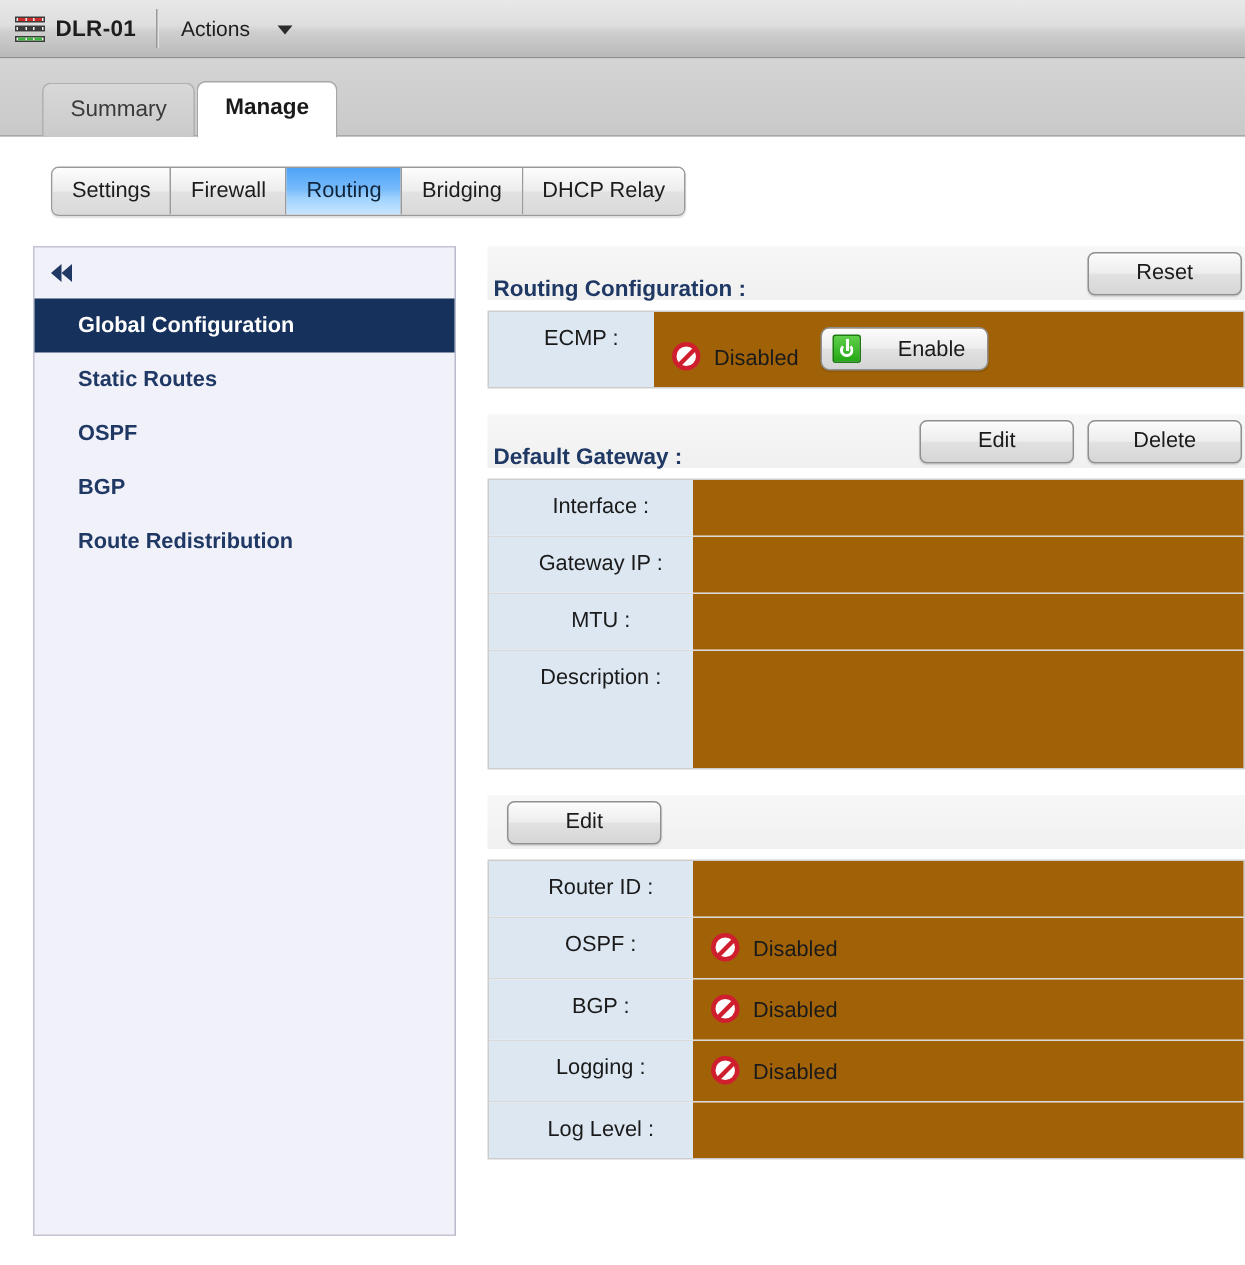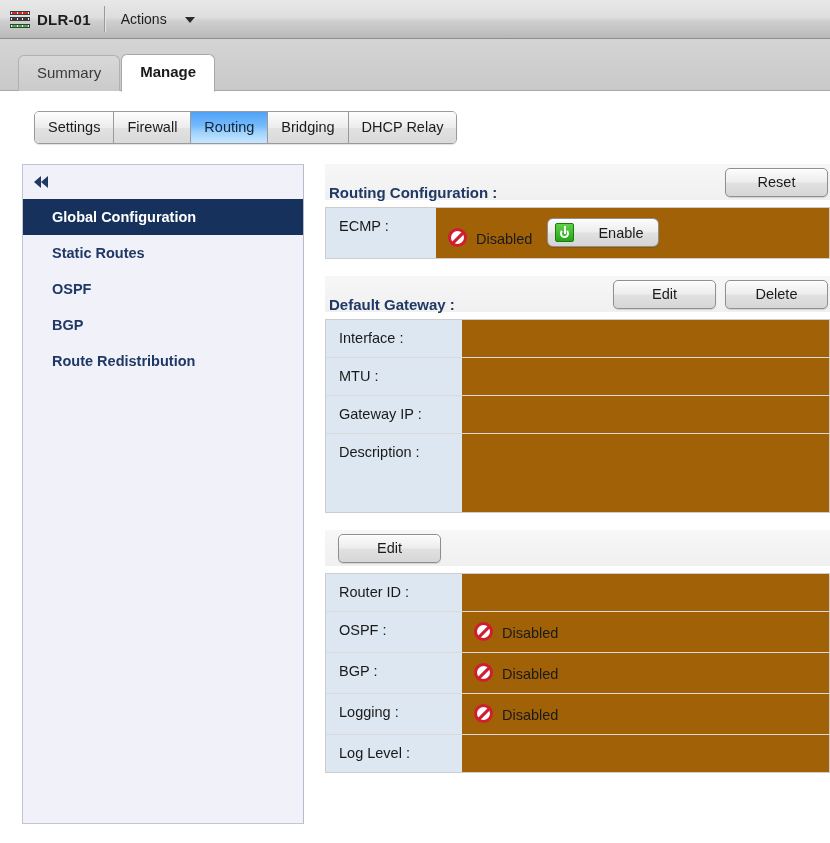--- a/index.html
+++ b/index.html
@@ -61,21 +61,21 @@
     border-left: 5px solid transparent;
     border-right: 5px solid transparent;
     border-top: 6px solid #2b2b2b;
     margin-top: 2px;
   }
 
   
   .tabstrip {
     height: 52px;
     background: linear-gradient(to bottom, #d4d4d4 0%, #c9c9c9 100%);
-    padding-left: 18px;
+    padding-left: 28px;
     display: flex;
     align-items: flex-end;
     position: relative;
   }
   .tabstrip::after {
     content:""; position:absolute; left:0; right:0; bottom:0;
     height:1px; background:#a7a7a7;
   }
   .tab {
     font-size: 15px;
@@ -222,20 +222,21 @@
     border-bottom: 1px solid #dadada;
   }
   .tr:last-child { border-bottom: none; }
   .td-label {
     width: 136px;
     background: #dce7f1;
     font-size: 14.5px;
     color: #1a1a1a;
     padding: 10px 0 11px 13px;
     flex-shrink: 0;
+    text-align: center;
   }
   .td-value {
     flex: 1;
     background: #a16207;
     font-size: 14.5px;
     color: #1a1a1a;
     padding: 10px 0 11px 12px;
     display: flex;
     align-items: flex-end;
     gap: 9px;
@@ -392,25 +393,25 @@
         <span class="sec-title">Default Gateway :</span>
         <span class="btn">Edit</span>
         <span class="btn">Delete</span>
       </div>
       <div class="tbl">
         <div class="tr">
           <div class="td-label">Interface :</div>
           <div class="td-value"></div>
         </div>
         <div class="tr">
+          <div class="td-label">Gateway IP :</div>
+          <div class="td-value"></div>
+        </div>
+        <div class="tr">
           <div class="td-label">MTU :</div>
-          <div class="td-value"></div>
-        </div>
-        <div class="tr">
-          <div class="td-label">Gateway IP :</div>
           <div class="td-value"></div>
         </div>
         <div class="tr tall">
           <div class="td-label">Description :</div>
           <div class="td-value"></div>
         </div>
       </div>
 
       <div class="sec-gap"></div>
 

